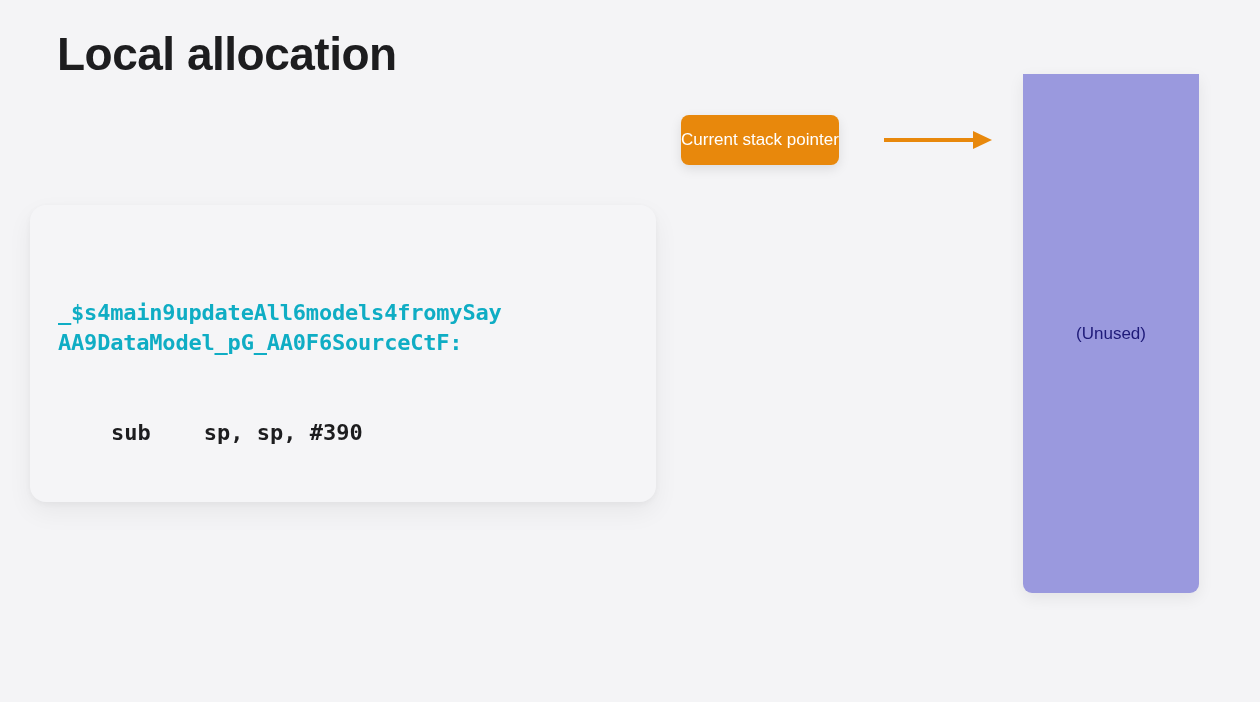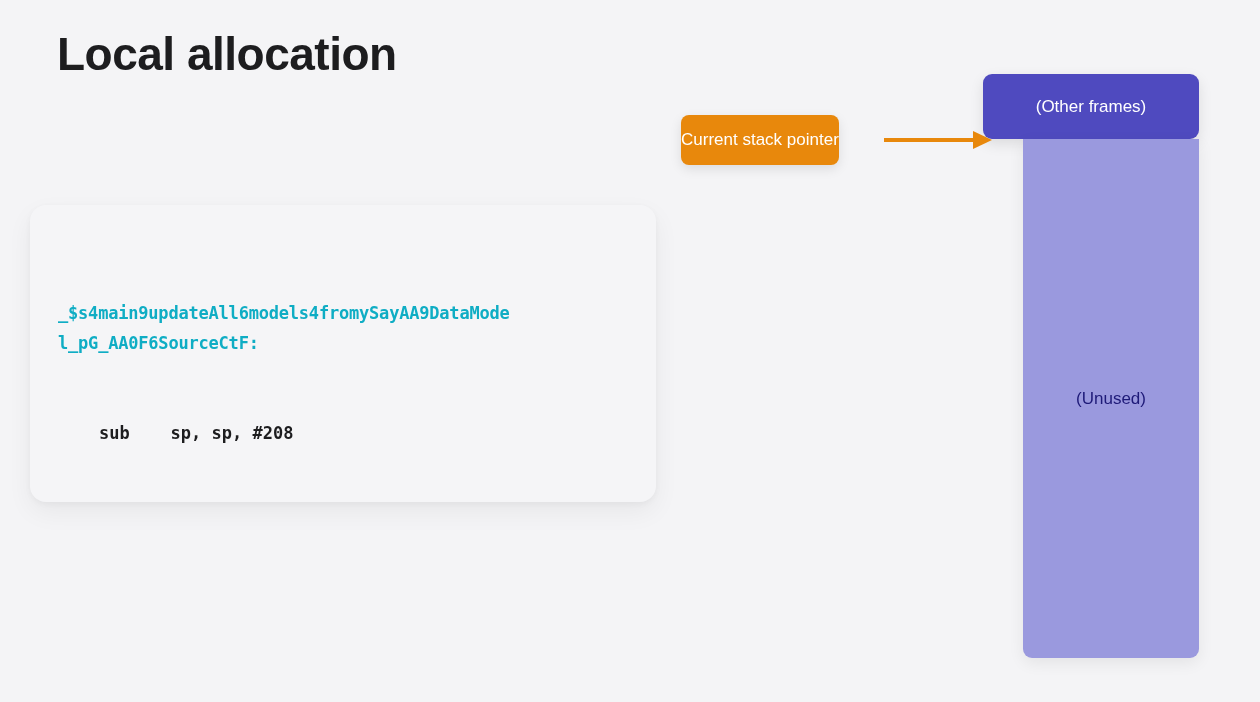--- a/index.html
+++ b/index.html
@@ -47,21 +47,21 @@
     box-shadow: 0 10px 26px rgba(0,0,0,0.055), 0 2px 6px rgba(0,0,0,0.04);
     box-sizing: border-box;
     overflow: hidden;
   }
   .code-body {
     position: absolute;
     left: 28px;
     top: 33px;
     right: 14px;
     font-family: "DejaVu Sans Mono", "Liberation Mono", monospace;
-    font-size: 17px;
+    font-size: 22px;
     line-height: 30px;
     color: #1d1d1f;
     white-space: pre;
   }
   .sym-line {
     color: #0fadc4;
     font-weight: bold;
     white-space: pre-wrap;
     word-break: break-all;
     max-width: 455px;
@@ -134,33 +134,30 @@
 </head>
 <body>
 
 <div class="slide">
 
   <div class="slide-title">Local allocation</div>
 
   <div class="code-card">
     <div class="code-body">
       <div class="sym-line">_$s4main9updateAll6models4fromySayAA9DataModel_pG_AA0F6SourceCtF:</div>
-      <span class="code-line bold">    sub    sp, sp, #208</span>
+      <span class="code-line bold">    sub    sp, sp, #390</span>
       
       
       
       
       
     </div>
   </div>
 
   <div class="stack">
-    <div class="stack-block block-other">
-      <span>(Other frames)</span>
-    </div>
     <div class="stack-block block-unused">
       <span>(Unused)</span>
     </div>
   </div>
 
   <div class="callout">
     <span>Current stack pointer</span>
   </div>
 
   <svg class="arrow" viewBox="0 0 110 30" width="110" height="30">

